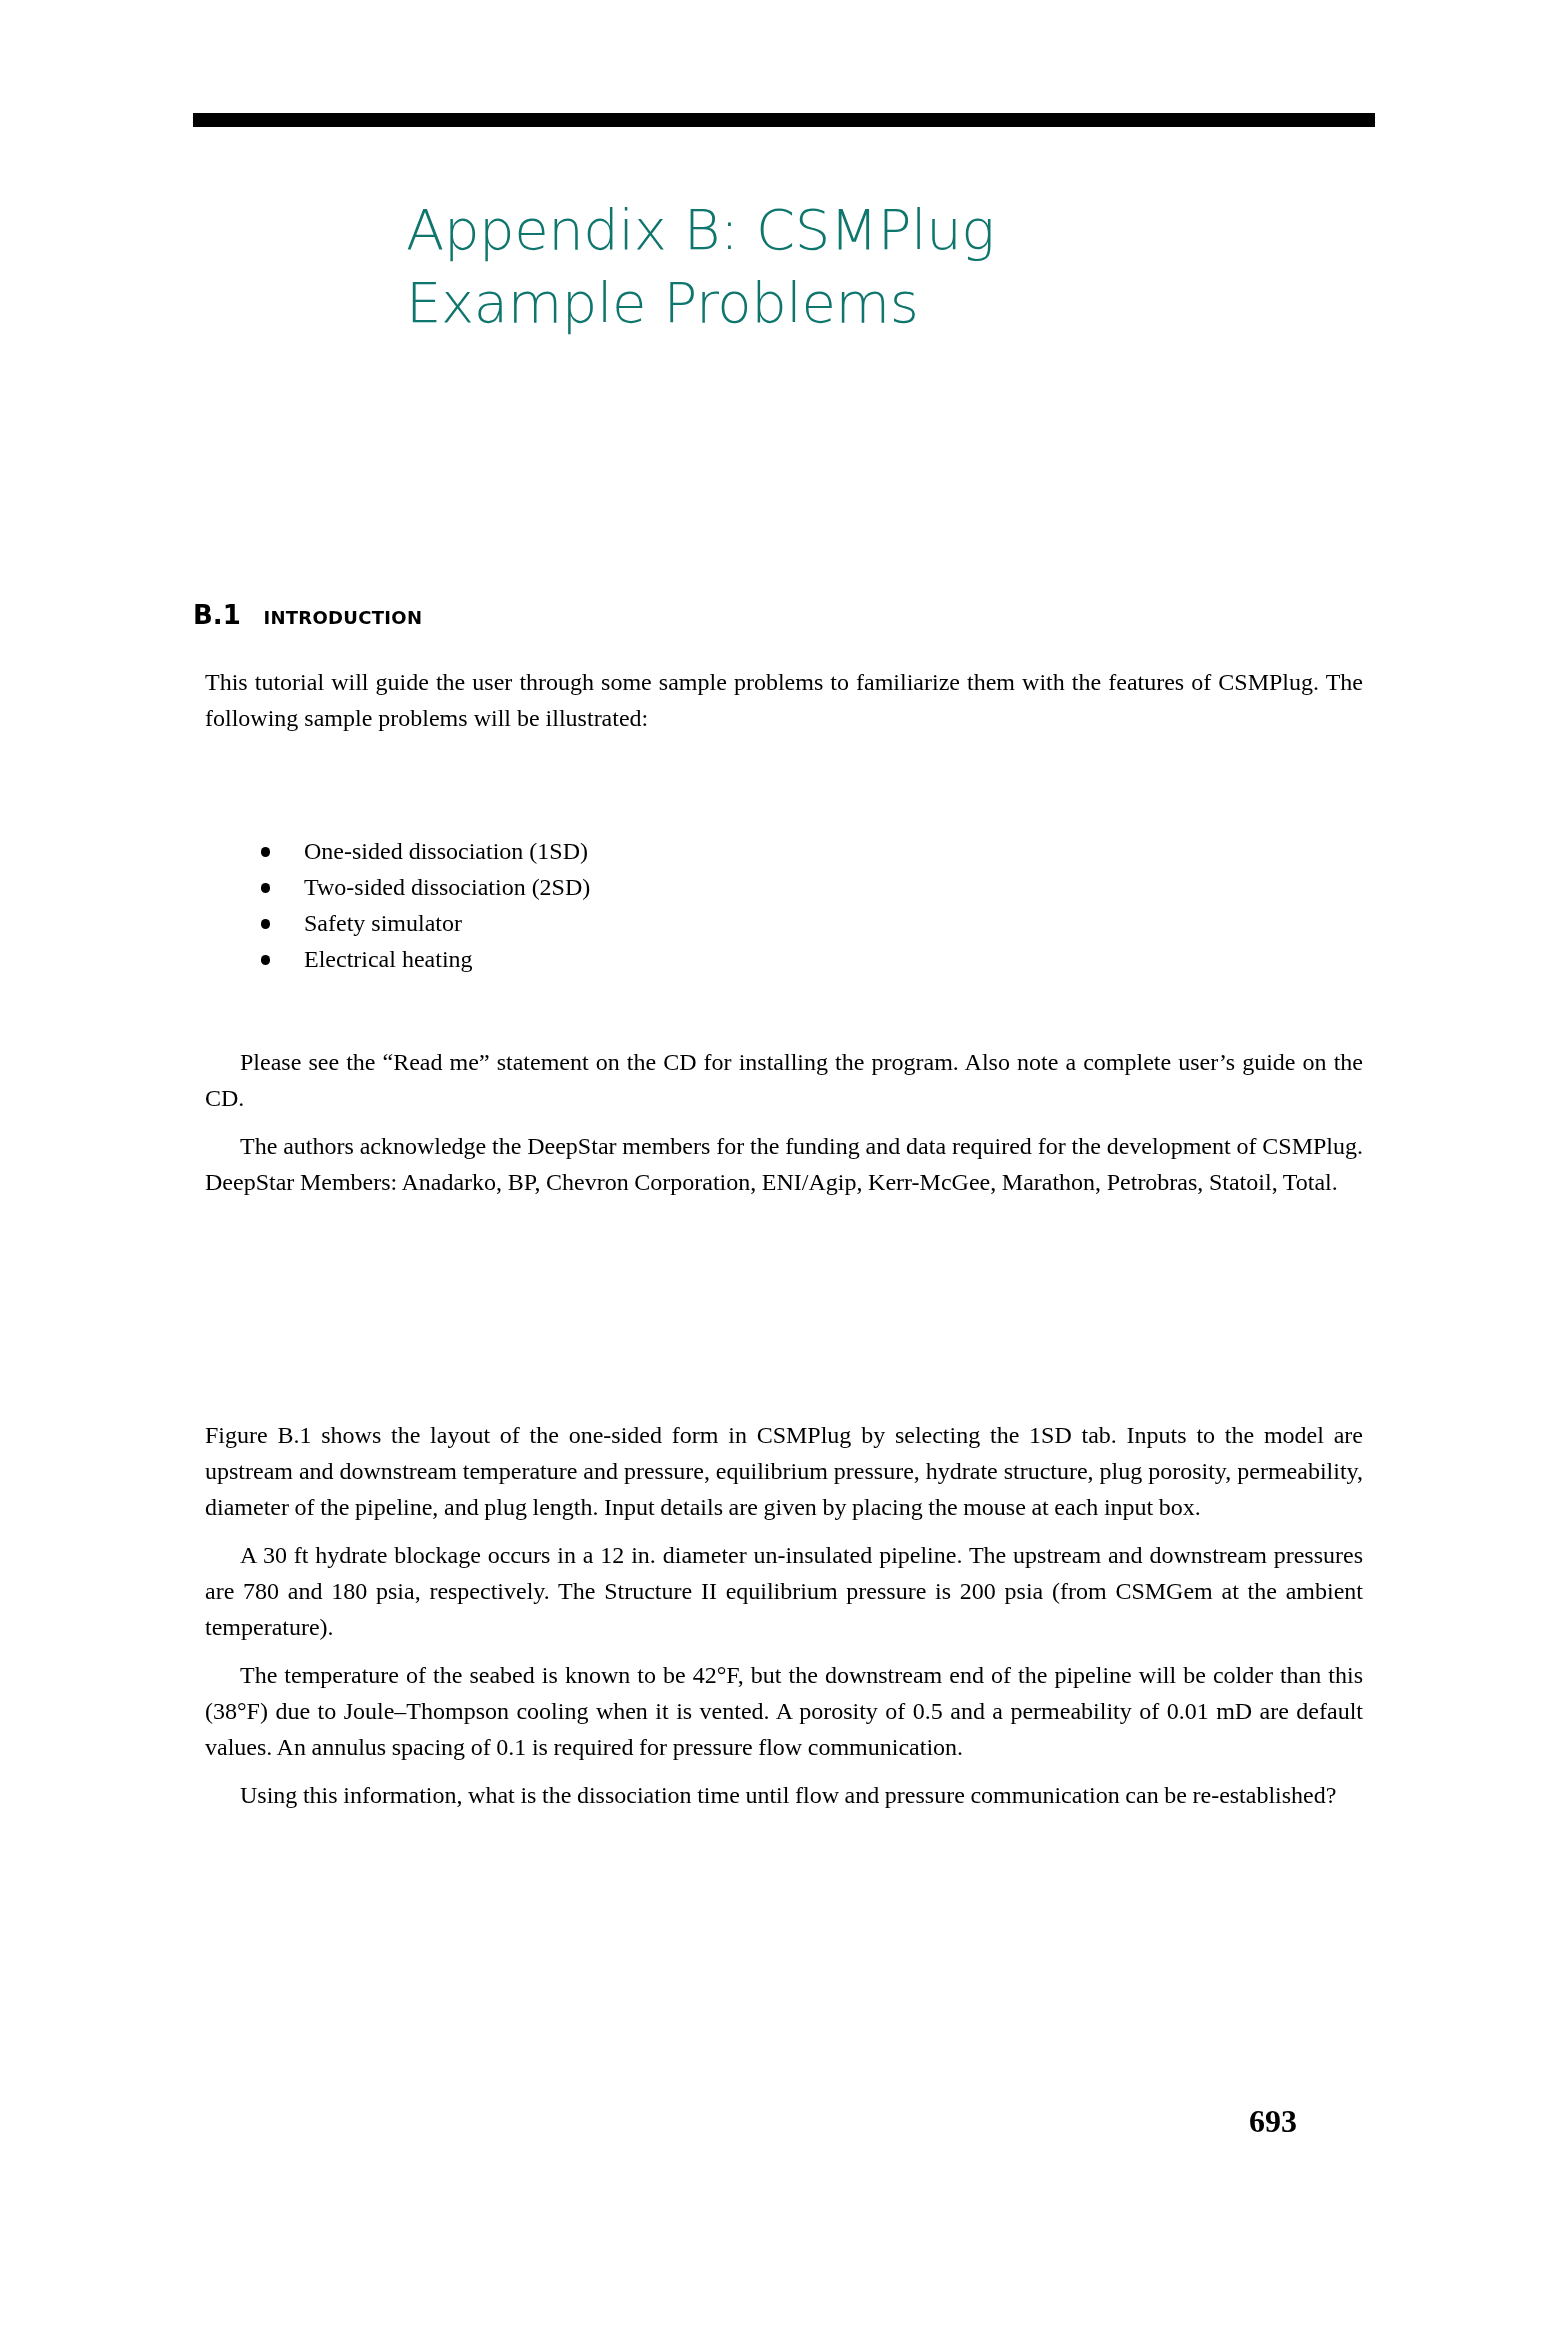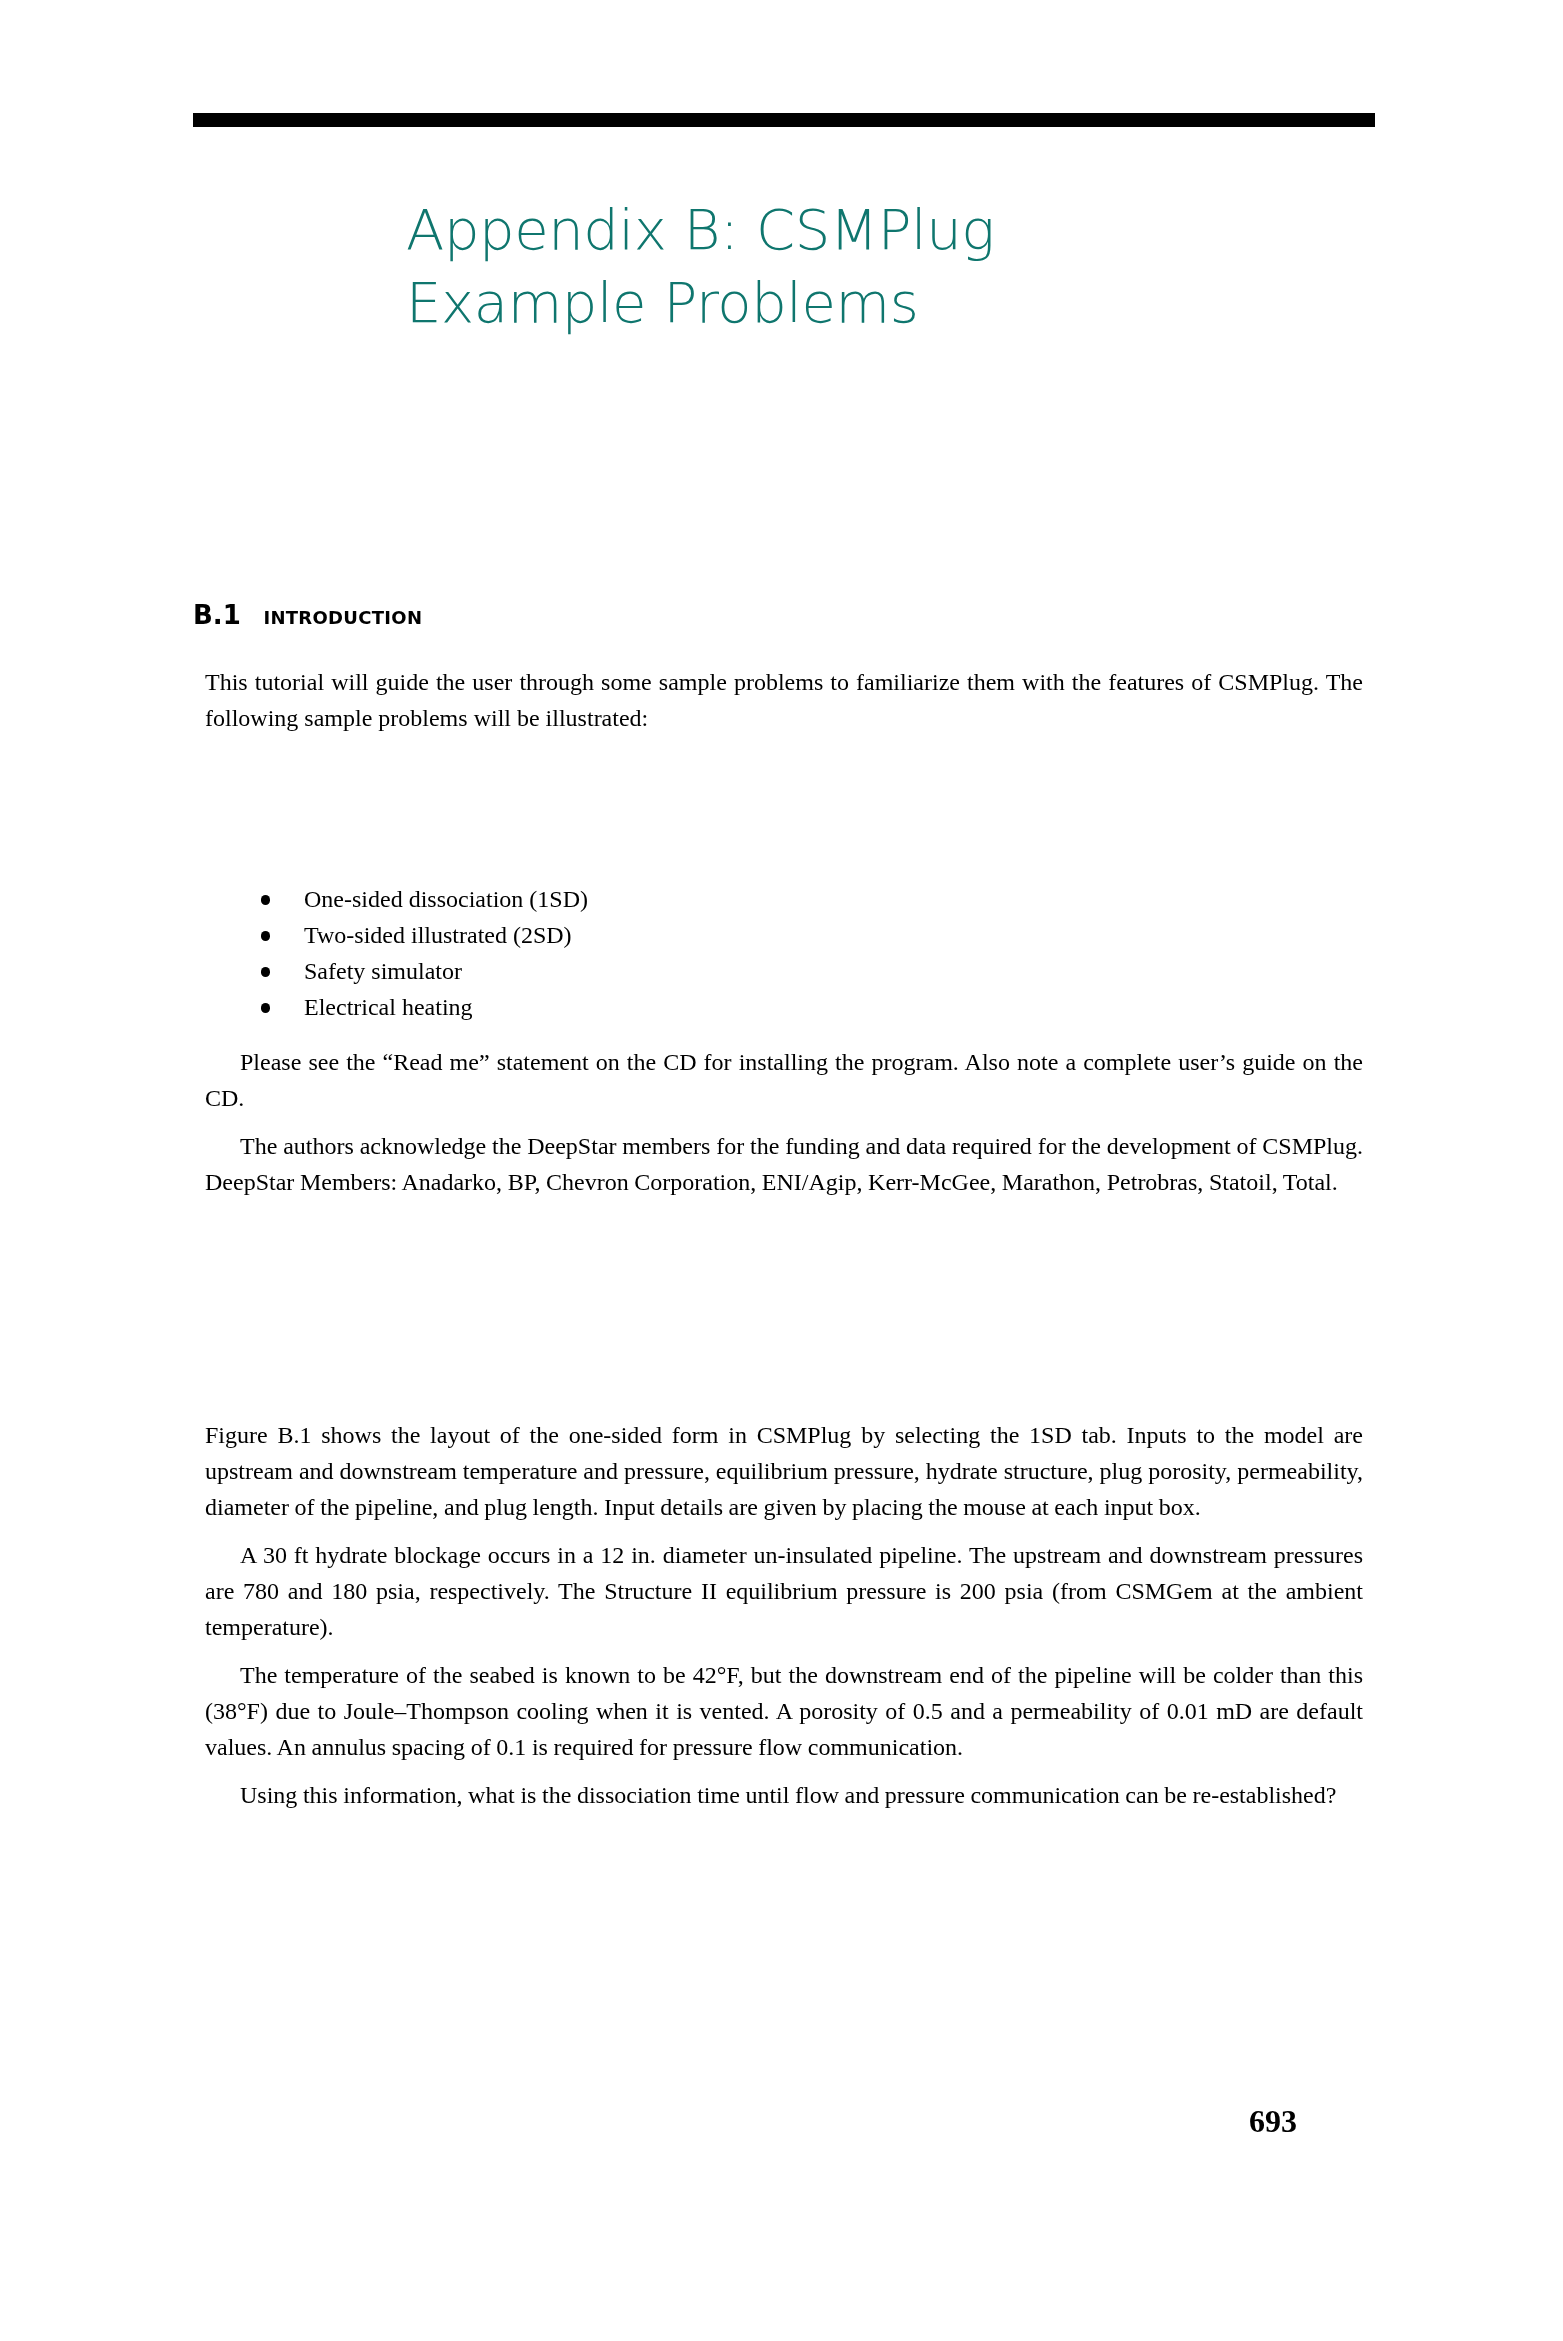--- a/index.html
+++ b/index.html
@@ -150,23 +150,23 @@
   </div>
 
   <div class="section-head" style="top: 600px;">
     <span class="sec-num">B.1</span><span class="sec-title">Introduction</span>
   </div>
 
   <div class="body-block" style="top: 652px;">
     <p>This tutorial will guide the user through some sample problems to familiarize them with the features of CSMPlug. The following sample problems will be illustrated:</p>
   </div>
 
-  <ul class="bullet-list" style="top: 833px; margin-top: 48px;">
+  <ul class="bullet-list" style="top: 833px;">
     <li><span class="dot"></span><span>One-sided dissociation (1SD)</span></li>
-    <li><span class="dot"></span><span>Two-sided illustrated (2SD)</span></li>
+    <li><span class="dot"></span><span>Two-sided dissociation (2SD)</span></li>
     <li><span class="dot"></span><span>Safety simulator</span></li>
     <li><span class="dot"></span><span>Electrical heating</span></li>
   </ul>
 
   <div class="body-block tight" style="top: 1032px;">
     <p class="indent">Please see the “Read me” statement on the CD for installing the program. Also note a complete user’s guide on the CD.</p>
     <p class="indent">The authors acknowledge the DeepStar members for the funding and data required for the development of CSMPlug. DeepStar Members: Anadarko, BP, Chevron Corporation, ENI/Agip, Kerr-McGee, Marathon, Petrobras, Statoil, Total.</p>
   </div>
 
 

